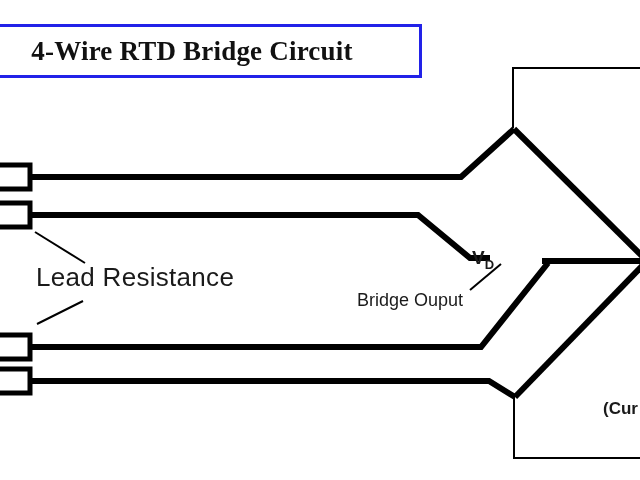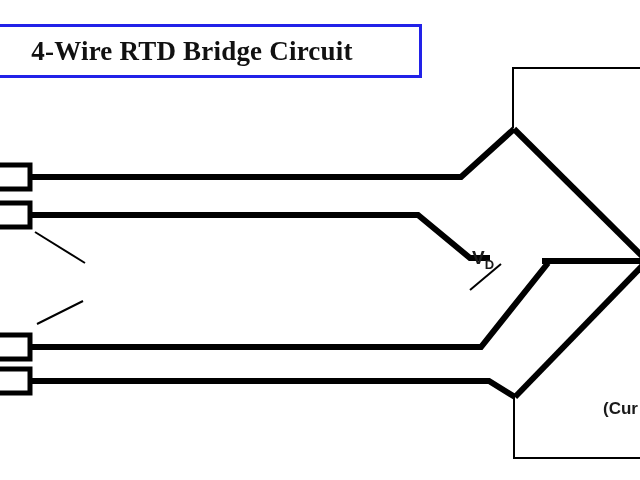--- a/index.html
+++ b/index.html
@@ -106,19 +106,21 @@
       <line x1="35" y1="232" x2="85" y2="263" stroke-width="2"></line>
       <line x1="83" y1="301" x2="37" y2="324" stroke-width="2"></line>
       <line x1="470" y1="290" x2="501" y2="264" stroke-width="2"></line>
     </g>
   </svg>
 
   <div class="title-box">
     <span class="title-text">4-Wire RTD Bridge Circuit</span>
   </div>
 
+  <div class="lbl lbl-lead">Lead Resistance</div>
 
   <div class="lbl lbl-vd"><span>V</span><sub>D</sub></div>
 
+  <div class="lbl lbl-bridge">Bridge Ouput</div>
 
   <div class="lbl lbl-source">(Cur</div>
 
 </div>
 
 </body></html>

